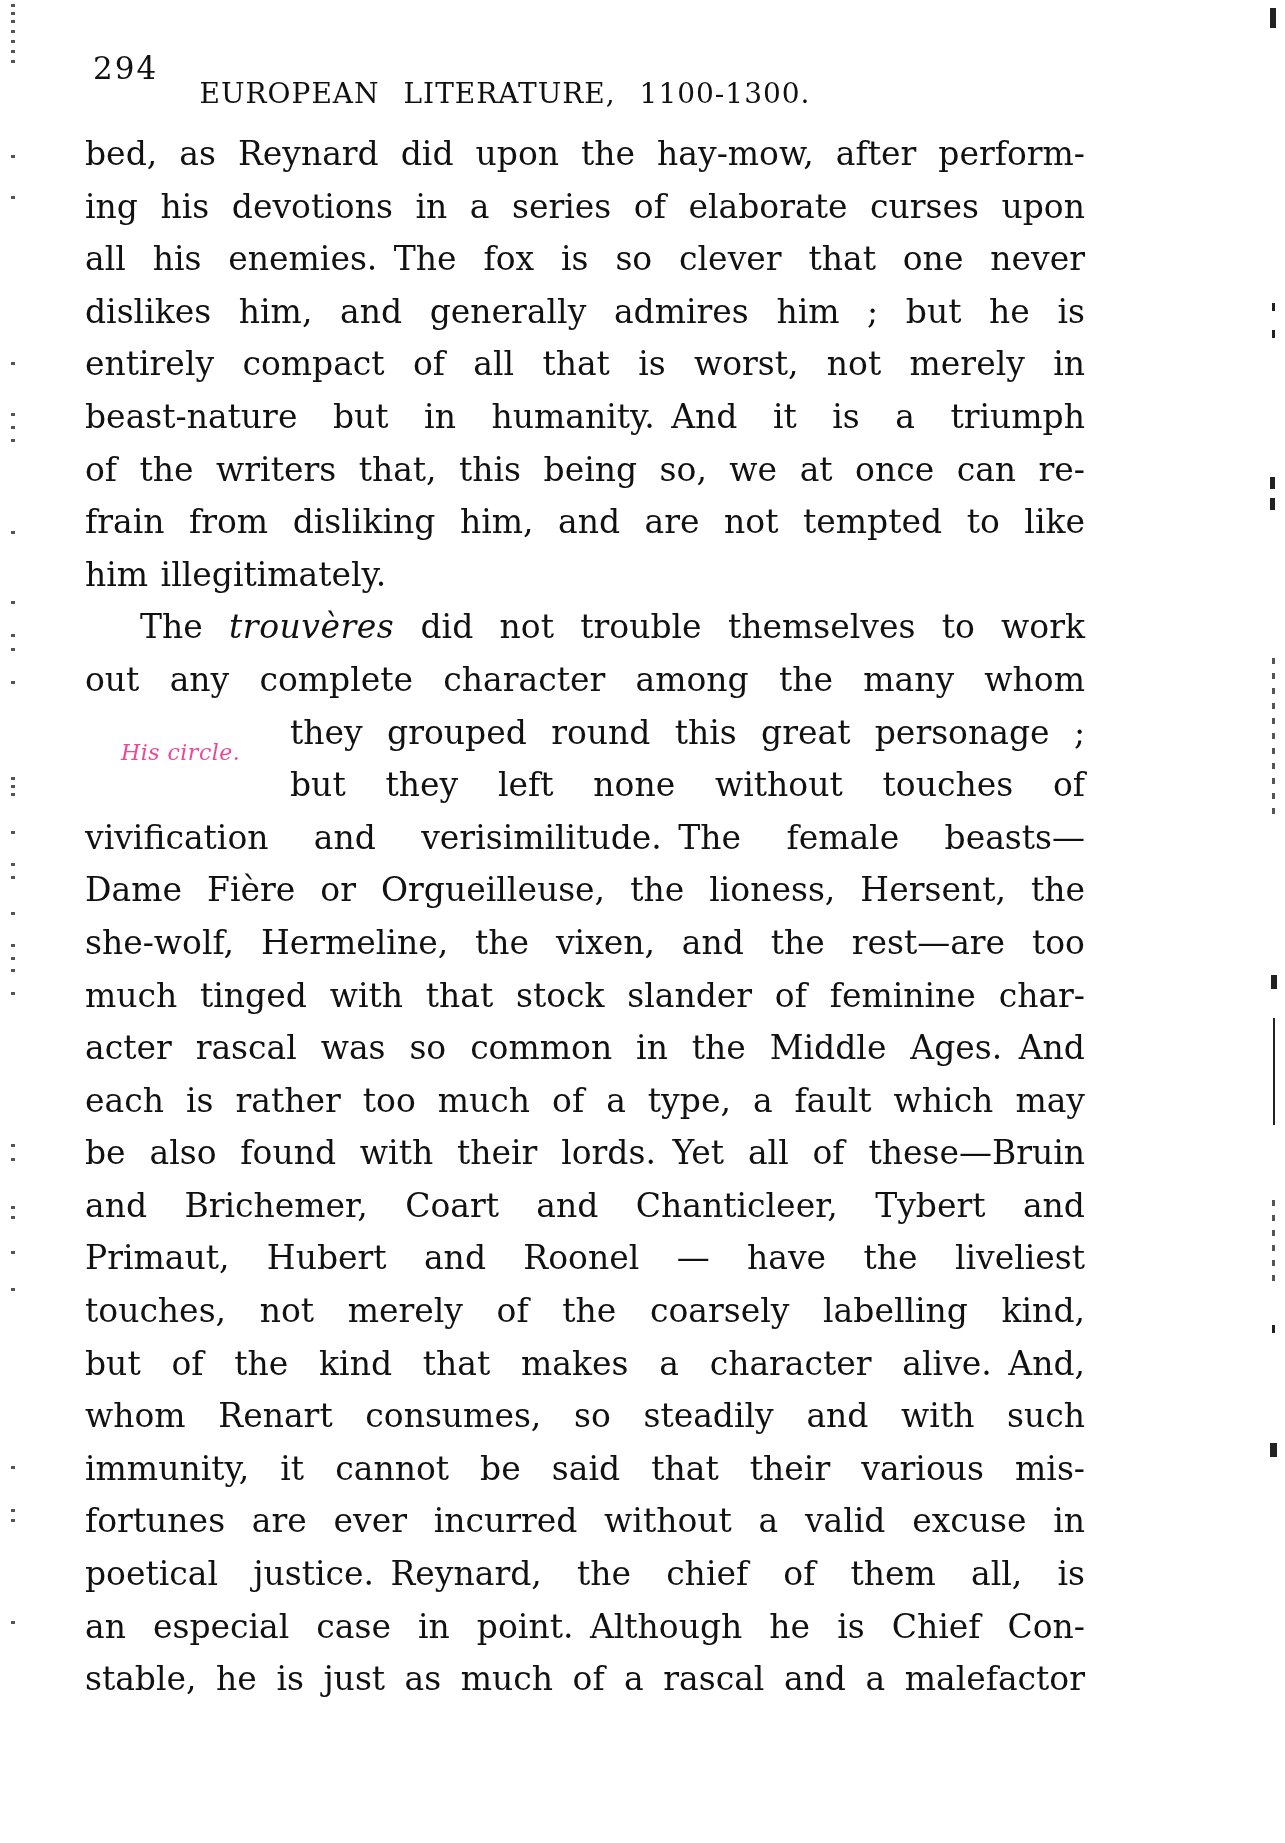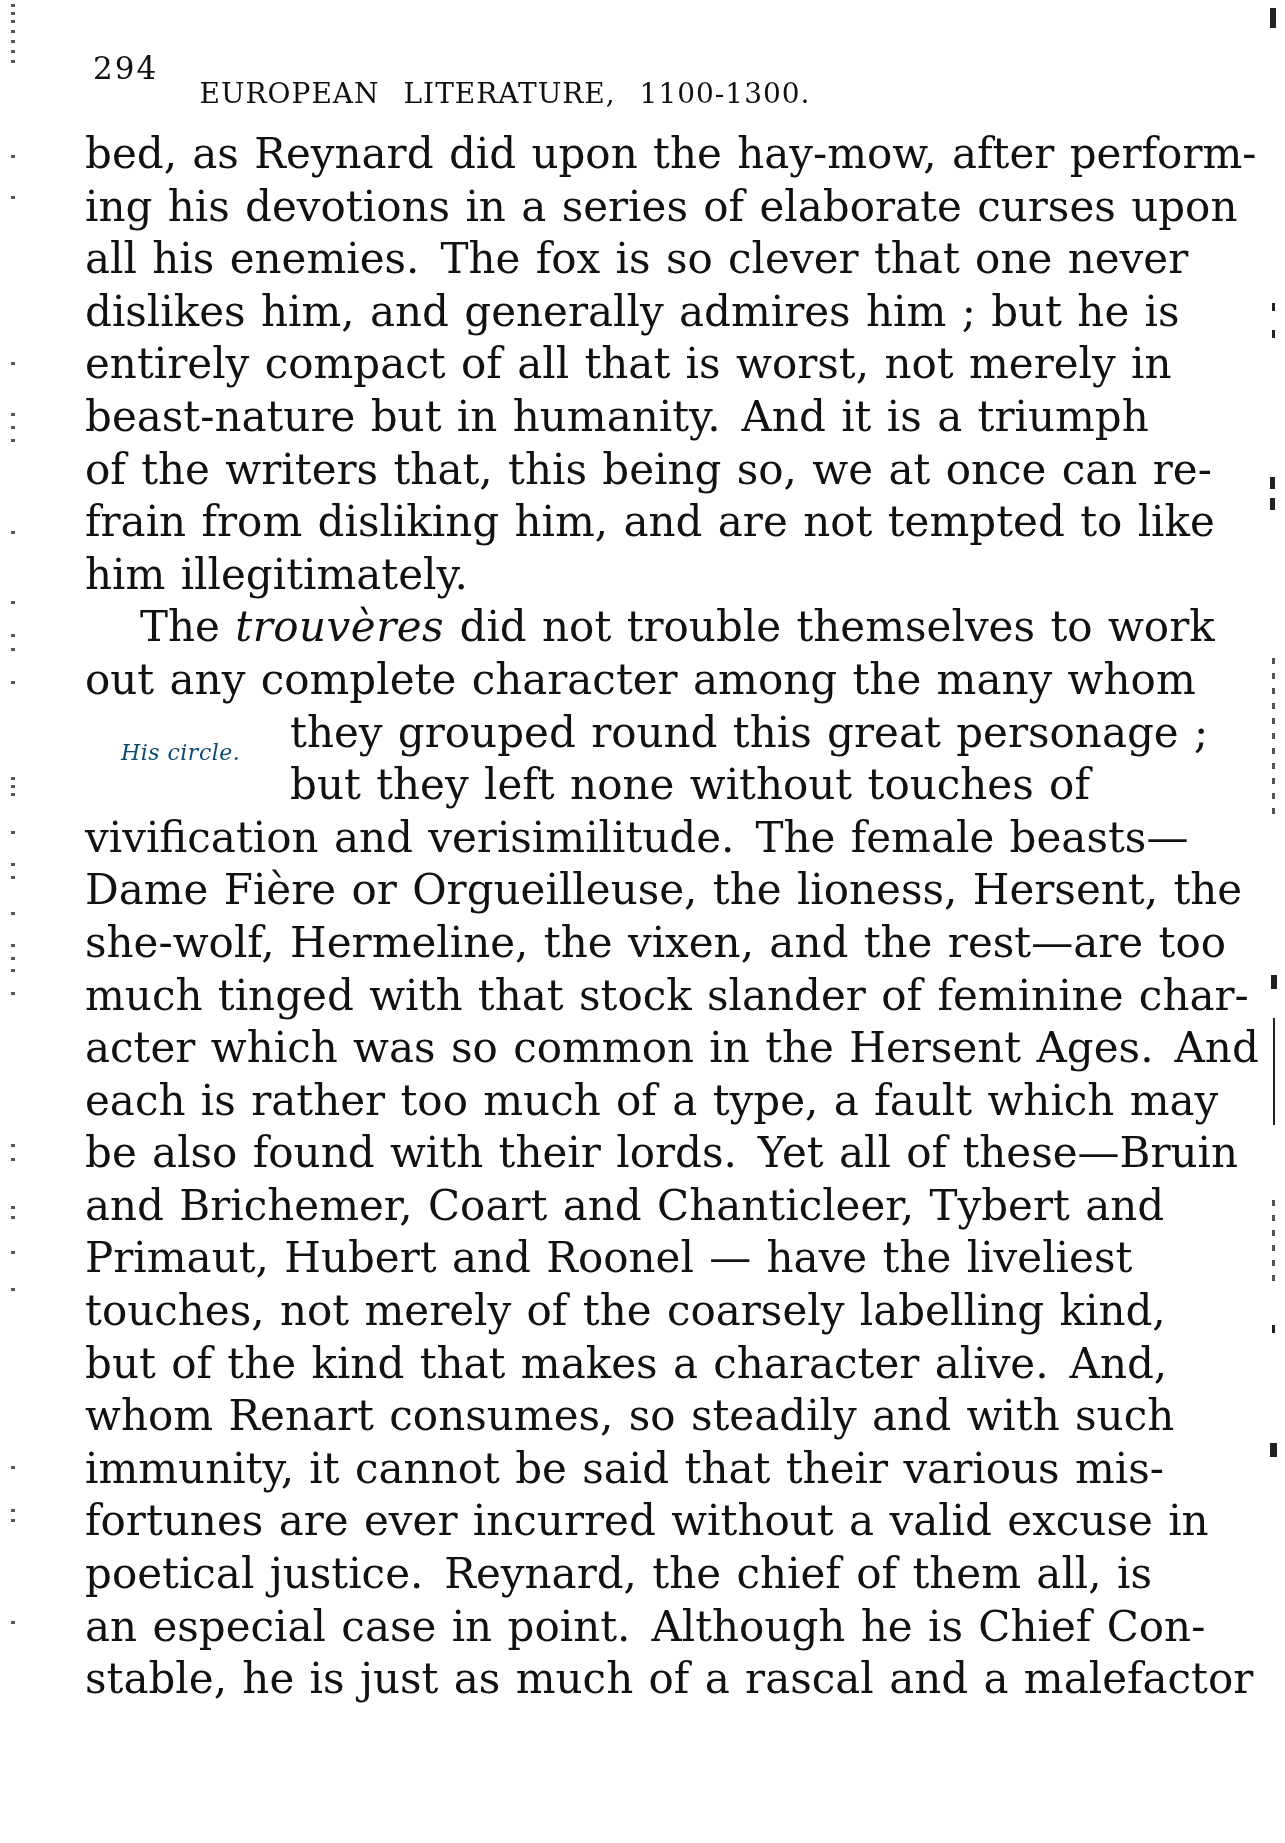--- a/index.html
+++ b/index.html
@@ -21,38 +21,38 @@
     position:absolute;left:0;top:4px;width:1010px;
     text-align:center;
     font-size:28px;letter-spacing:1px;word-spacing:14px;margin-top:25px;
   }
   
   .text-block{
     position:absolute;left:85px;top:128px;width:1000px;
   }
   .line{
     height:52.6px;line-height:52.6px;
-    font-size:42px;
+    font-size:33px;
     text-align:justify;
     text-align-last:justify;
     word-spacing:2px;
     white-space:nowrap;
     overflow:visible;
   }
   .line i{letter-spacing:.5px;}
   .line.indent{text-indent:55px;}
   .line.inset{margin-left:205px;}
   .line.lastline{text-align-last:left;}
   
   .sidenote{
     position:absolute;left:36px;top:612px;
     font-style:italic;
     font-size:22px;
     letter-spacing:.5px;
-    color:#0c4a6e;
+    color:#ec4899;
   }
   
   .artifact{position:absolute;background:#222;display:block;}
   .artifact.soft{background:#555;}
 </style>
 </head>
 <body>
 
 <div class="page">
 
@@ -74,21 +74,21 @@
         <div class="line">frain from disliking him, and are not tempted to like</div>
         <div class="line lastline">him illegitimately.</div>
         <div class="line indent">The <i>trouvères</i> did not trouble themselves to work</div>
         <div class="line">out any complete character among the many whom</div>
         <div class="line inset">they grouped round this great personage ;</div>
         <div class="line inset">but they left none without touches of</div>
         <div class="line">vivification and verisimilitude. The female beasts—</div>
         <div class="line">Dame Fière or Orgueilleuse, the lioness, Hersent, the</div>
         <div class="line">she-wolf, Hermeline, the vixen, and the rest—are too</div>
         <div class="line">much tinged with that stock slander of feminine char-</div>
-        <div class="line">acter which was so common in the Hersent Ages. And</div>
+        <div class="line">acter rascal was so common in the Middle Ages. And</div>
         <div class="line">each is rather too much of a type, a fault which may</div>
         <div class="line">be also found with their lords. Yet all of these—Bruin</div>
         <div class="line">and Brichemer, Coart and Chanticleer, Tybert and</div>
         <div class="line">Primaut, Hubert and Roonel — have the liveliest</div>
         <div class="line">touches, not merely of the coarsely labelling kind,</div>
         <div class="line">but of the kind that makes a character alive. And,</div>
         <div class="line">whom Renart consumes, so steadily and with such</div>
         <div class="line">immunity, it cannot be said that their various mis-</div>
         <div class="line">fortunes are ever incurred without a valid excuse in</div>
         <div class="line">poetical justice. Reynard, the chief of them all, is</div>

